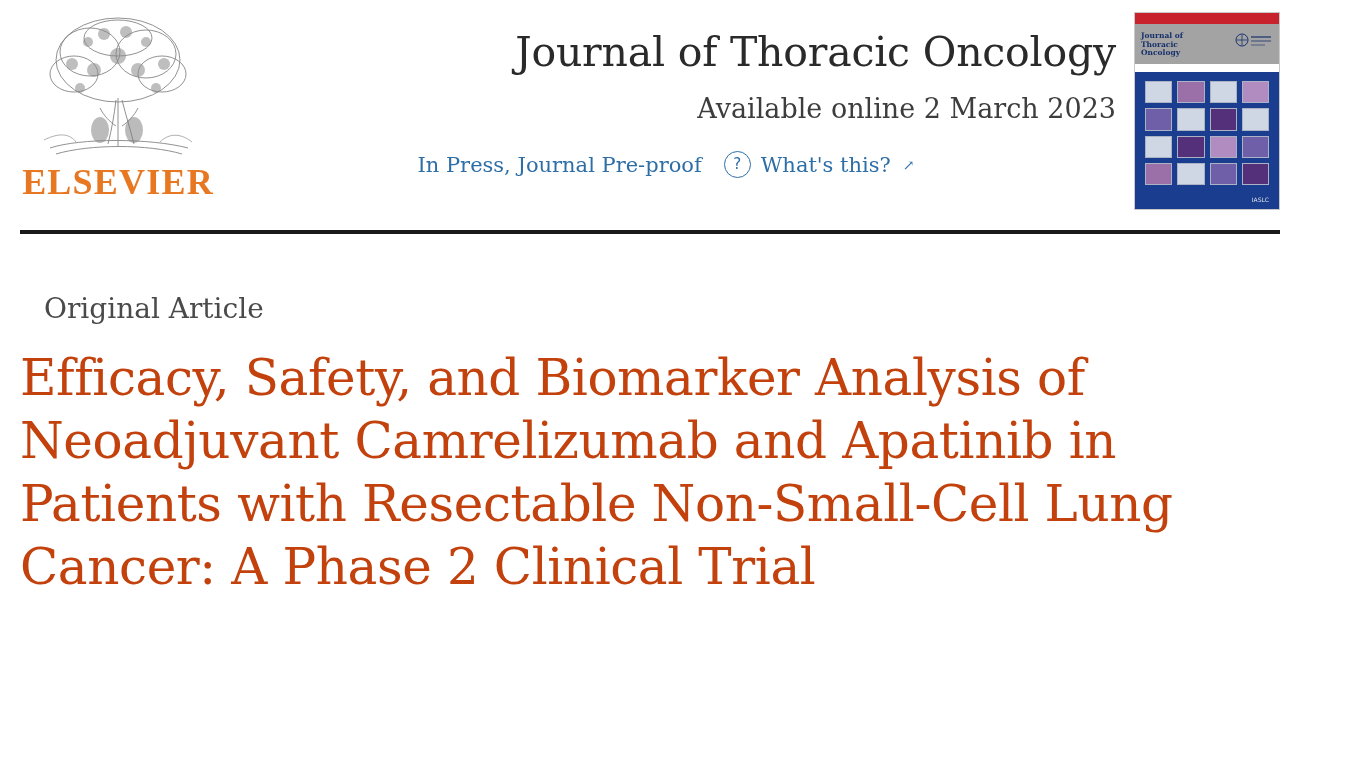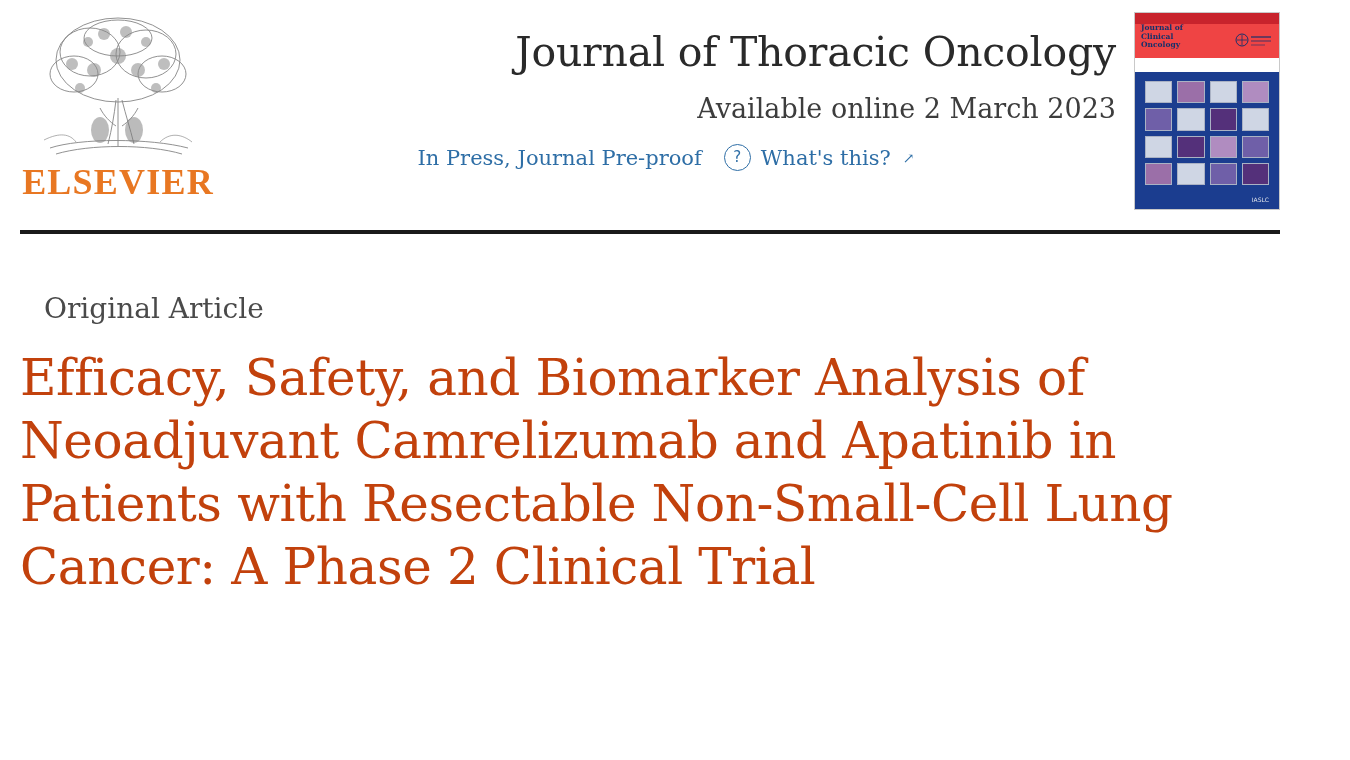--- a/index.html
+++ b/index.html
@@ -70,21 +70,21 @@
     line-height: 1.1;
   }
   .journal-availability {
     margin-top: 18px;
     font-family: "DejaVu Serif", serif;
     font-size: 27px;
     color: #3d3d3d;
     font-weight: 400;
   }
   .journal-status-row {
-    margin-top: 20px;
+    margin-top: 27px;
     display: flex;
     align-items: center;
     justify-content: center;
     gap: 22px;
     font-family: "DejaVu Serif", serif;
     font-size: 21px;
   }
   .inpress-text {
     color: #2e6ea6;
   }
@@ -127,24 +127,24 @@
     position: relative;
     overflow: hidden;
     box-sizing: border-box;
   }
   .cover-topbar {
     height: 11px;
     background: #c8232c;
     width: 100%;
   }
   .cover-white {
-    height: 34px;
-    background: #ef4444;
-    position: relative;
-    padding: 0 6px;
+    height: 40px;
+    background: #a3a3a3;
+    position: relative;
+    padding: 8px 6px;
     box-sizing: border-box;
   }
   .cover-jtitle {
     font-family: "DejaVu Serif", serif;
     font-size: 7.5px;
     color: #16306b;
     line-height: 1.15;
     font-weight: 700;
   }
   .cover-badge {
@@ -286,21 +286,21 @@
           <span>What's this?</span>
           <span class="ext-arrow">↗</span>
         </span>
       </div>
     </div>
 
     <div class="cover-thumb">
       <div class="cover-topbar"></div>
       <div class="cover-white">
         <div class="cover-jtitle">Journal of</div>
-        <div class="cover-jtitle">Clinical</div>
+        <div class="cover-jtitle">Thoracic</div>
         <div class="cover-jtitle">Oncology</div>
         <svg class="cover-badge" viewBox="0 0 40 22" xmlns="http://www.w3.org/2000/svg">
           <circle cx="9" cy="8" r="6" fill="none" stroke="#16306b" stroke-width="1"></circle>
           <path d="M4 8 h10 M9 3 v10" stroke="#16306b" stroke-width="0.8"></path>
           <rect x="18" y="4" width="20" height="2" fill="#16306b" opacity="0.6"></rect>
           <rect x="18" y="8" width="20" height="2" fill="#16306b" opacity="0.4"></rect>
           <rect x="18" y="12" width="14" height="2" fill="#16306b" opacity="0.3"></rect>
         </svg>
       </div>
       <div class="cover-blue">

